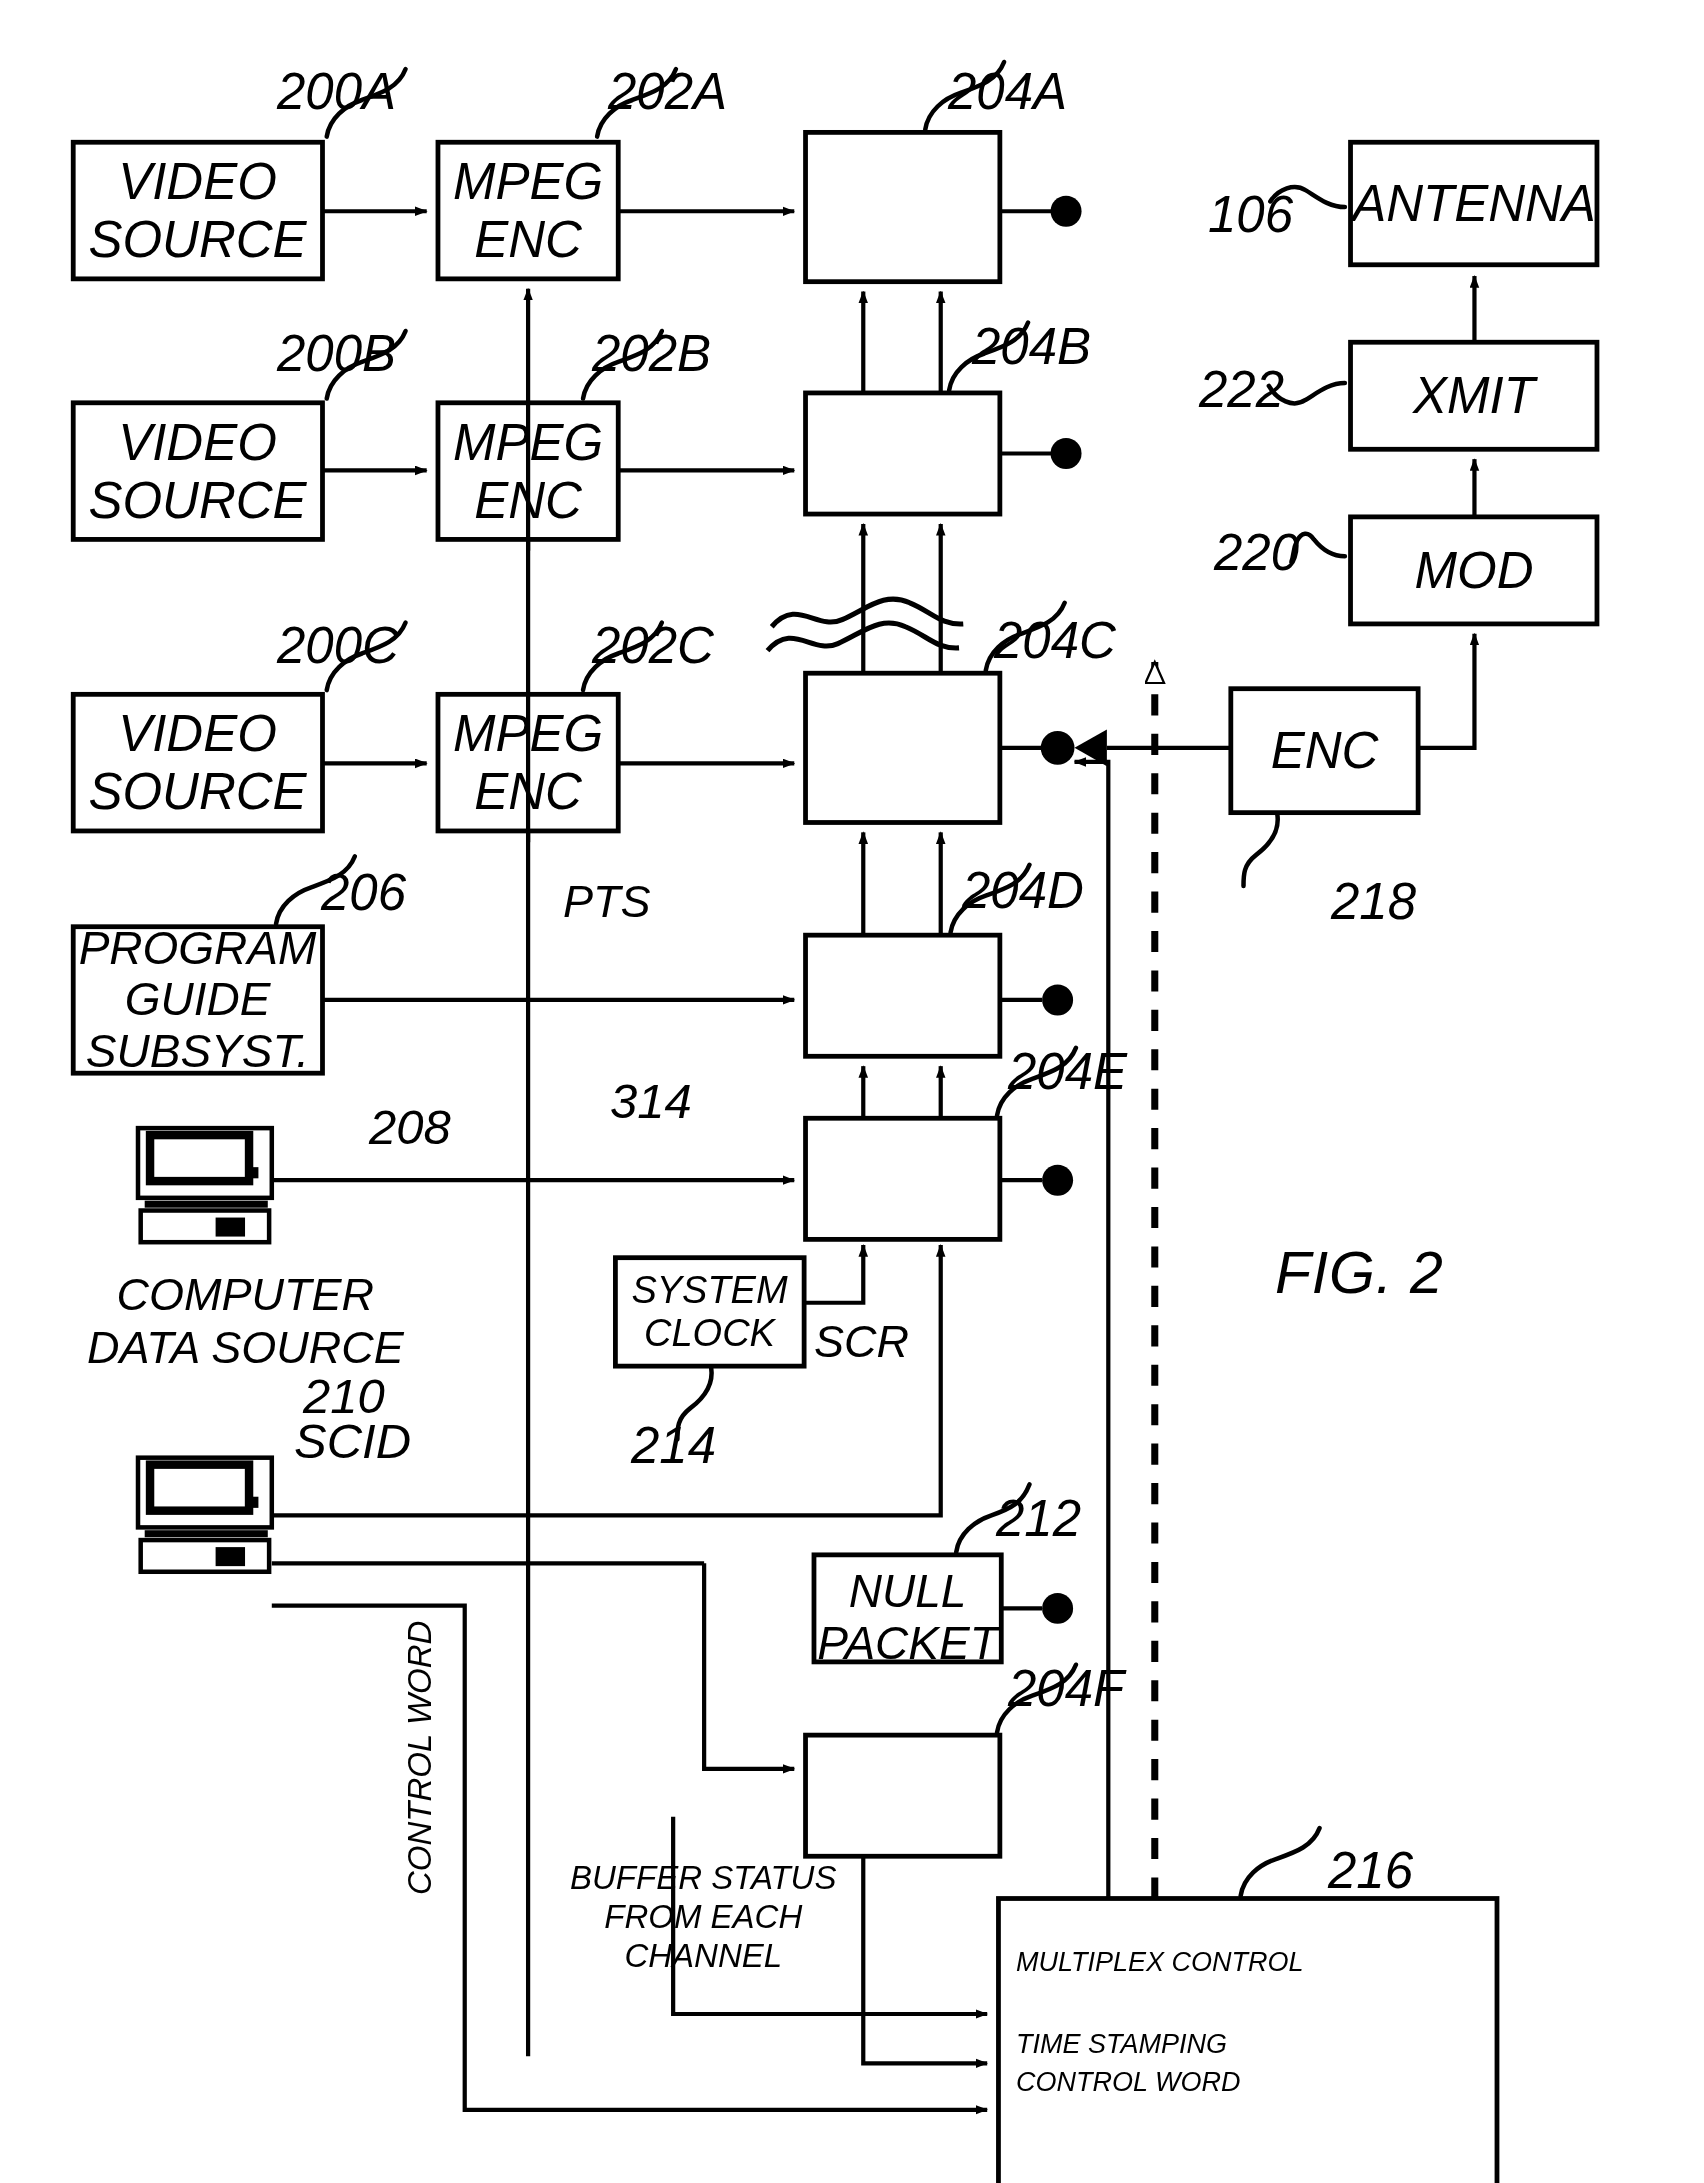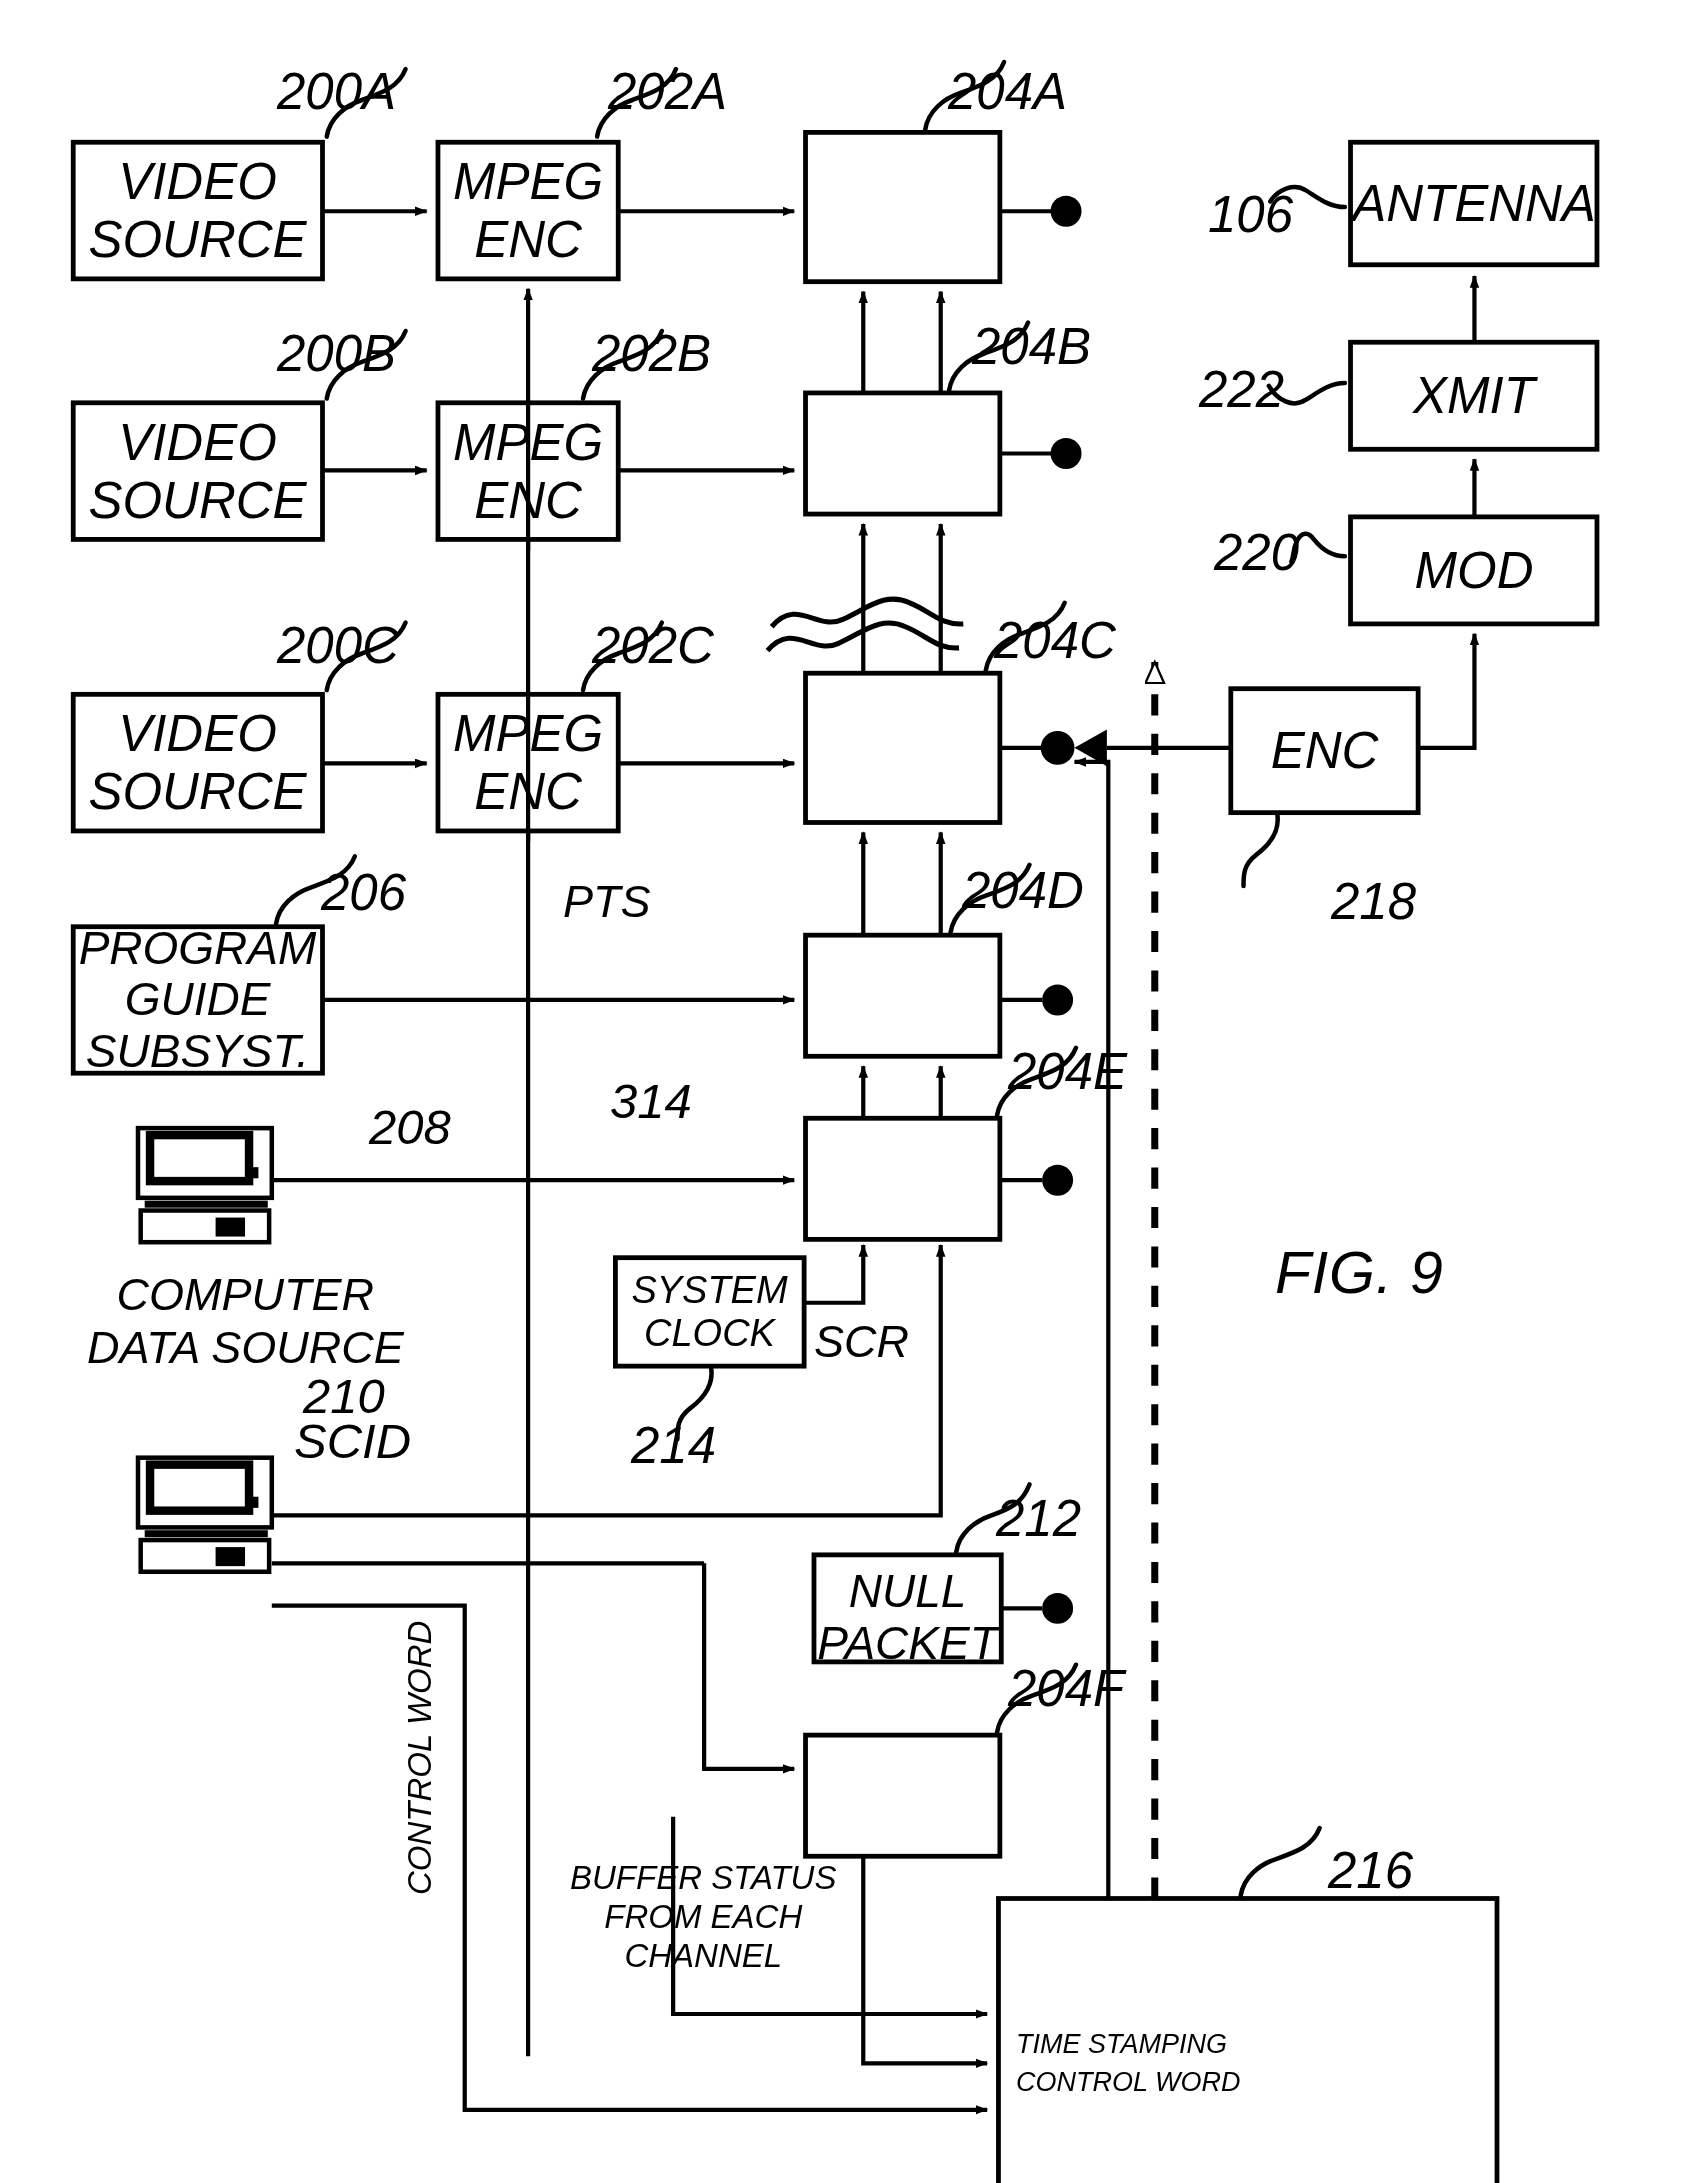--- a/index.html
+++ b/index.html
@@ -281,19 +281,20 @@
       <div class="sig" style="left: 303px; top: 1368px; font-size: 49px; white-space: pre-line;">210</div>
       <div class="sig" style="left: 369px; top: 1099px; font-size: 49px; white-space: pre-line; font-style: italic;">208</div>
       <div class="sig" style="left: 87px; top: 1268px; font-size: 45px; white-space: pre-line; text-align: center; line-height: 1.18;">COMPUTER
 DATA SOURCE</div>
       <div class="sig rot" style="left: 401px; top: 1895px; font-size: 33px; white-space: pre-line;">CONTROL WORD</div>
       <div class="sig" style="left: 570px; top: 1859px; font-size: 33px; white-space: pre-line; text-align: center; line-height: 1.18;">BUFFER STATUS
 FROM EACH
 CHANNEL</div>
     </div>
 
+  <div class="box-label" style="left:1016px;top:1945px;width:446px;height:35px;justify-content:flex-start;font-size:27px;">MULTIPLEX CONTROL</div>
   <div class="box-label" style="left:1016px;top:2028px;width:446px;height:33px;justify-content:flex-start;font-size:27px;">TIME STAMPING</div>
   <div class="box-label" style="left:1016px;top:2066px;width:446px;height:33px;justify-content:flex-start;font-size:27px;">CONTROL WORD</div>
 
-  <div class="fig" style="left:1275px;top:1239px;">FIG. 9</div>
+  <div class="fig" style="left:1275px;top:1239px;">FIG. 2</div>
 
 </div>
 
 
 </body></html>

